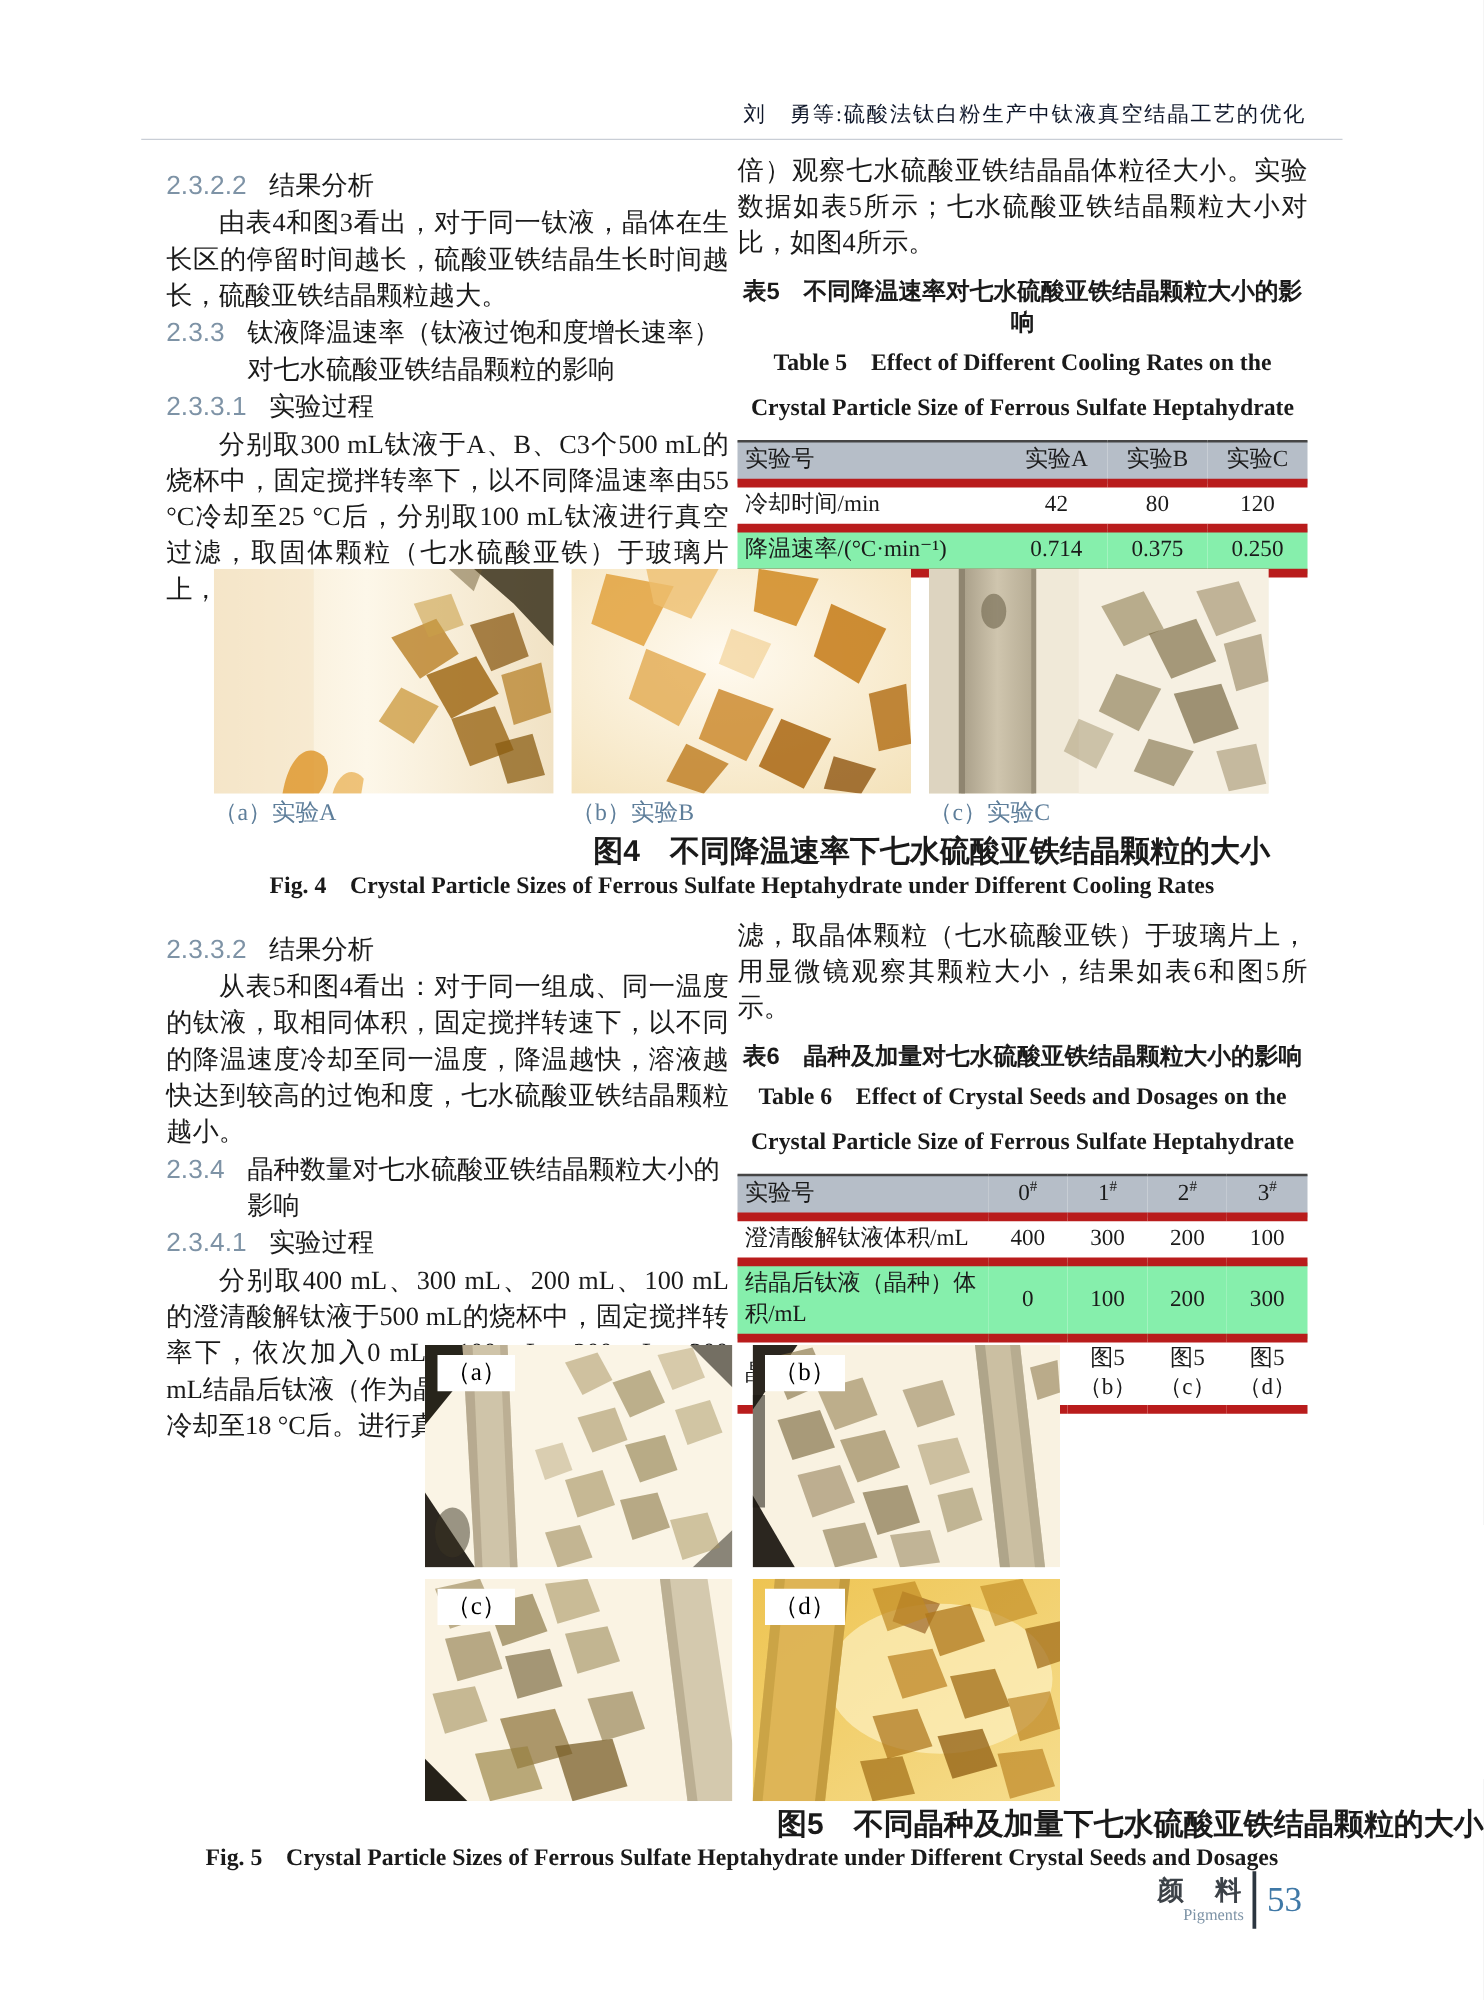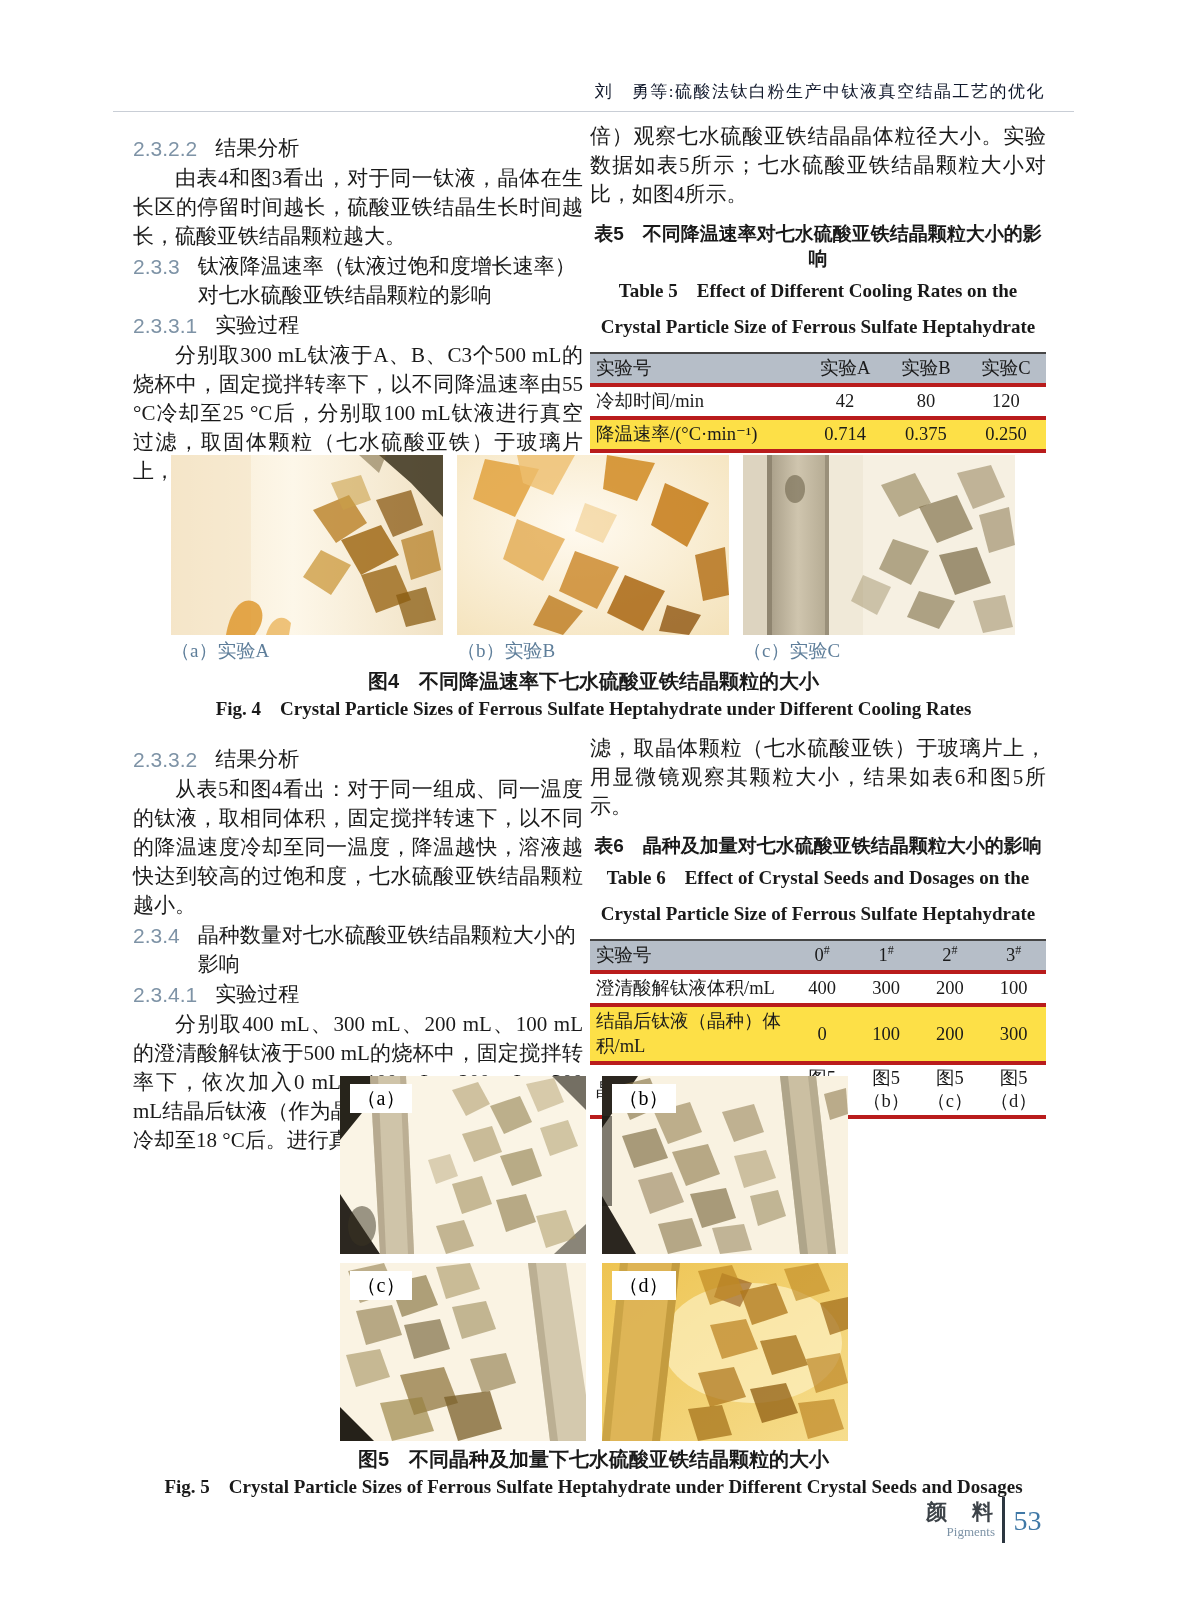--- a/index.html
+++ b/index.html
@@ -18,37 +18,37 @@
   .sec-num{color:#7e93a6;font-family:"Liberation Sans","DejaVu Sans",sans-serif;margin-right:18px;white-space:nowrap;}
   .sec-title{flex:1;}
   p.body{margin:0;text-align:justify;text-indent:2em;}
   p.cont{text-indent:0;}
   
   .tbl-title-zh{font-family:"Liberation Sans","DejaVu Sans",sans-serif;font-weight:bold;
         text-align:center;font-size:19px;line-height:25px;margin-top:12px;}
   .tbl-title-en{font-weight:bold;text-align:center;font-size:19px;line-height:36px;margin:2px 0 7px 0;}
   table{width:100%;border-collapse:collapse;border-top:2px solid #454545;border-bottom:2px solid #454545;
         font-size:18.5px;}
-  tr{border-bottom:4px solid #b91c1c;}
+  tr{border-bottom:7px solid #b91c1c;}
   tr.hdr{background:#b6bec8;}
-  tr.alt{background:#fde047;}
+  tr.alt{background:#86efac;}
   th,td{font-weight:normal;padding:2px 2px;line-height:25px;}
   th.lbl,td.lbl{text-align:left;padding-left:6px;}
   th.val,td.val{text-align:center;}
   td.pre{white-space:pre-line;line-height:23px;}
   sup{font-size:12px;line-height:0;}
   
   .figure4{position:absolute;left:171px;top:455px;width:845px;}
   .fig4-row{display:flex;gap:14px;}
   .fig4-cell{width:272px;height:180px;overflow:hidden;}
   .fig4-cell svg{display:block;}
   .fig4-subs{display:flex;gap:14px;margin-top:3px;color:#5e7e9a;font-size:19px;line-height:25px;}
   .fig4-subs span{width:272px;text-align:left;}
-  .fig-cap-zh{font-family:"Liberation Sans","DejaVu Sans",sans-serif;font-weight:bold;font-size:20px;
-        text-align:center;margin-top:5px;line-height:27px;}
+  .fig-cap-zh{font-family:"Liberation Sans","DejaVu Sans",sans-serif;font-weight:bold;font-size:24px;
+        text-align:right;margin-top:5px;line-height:27px;}
   .fig-cap-en{font-weight:bold;font-size:19px;text-align:center;margin-top:1px;line-height:25px;}
   
   .figure5{position:absolute;left:0;top:1076px;width:100%;}
   .fig5-grid{display:grid;grid-template-columns:246px 246px;gap:9px 16px;justify-content:center;}
   .fig5-cell{position:relative;width:246px;height:178px;overflow:hidden;}
   .fig5-cell svg{display:block;}
   .fig5-label{position:absolute;top:8px;left:10px;background:#fff;padding:0 7px;font-size:20px;
         line-height:29px;color:#000;}
   
   .footer{position:absolute;top:1497px;left:926px;display:flex;align-items:center;}

